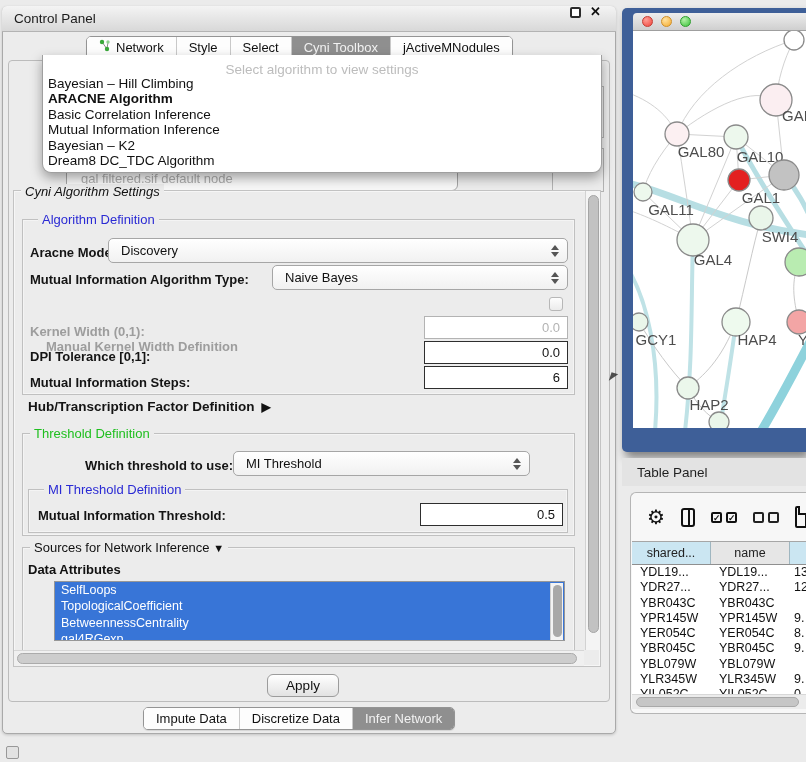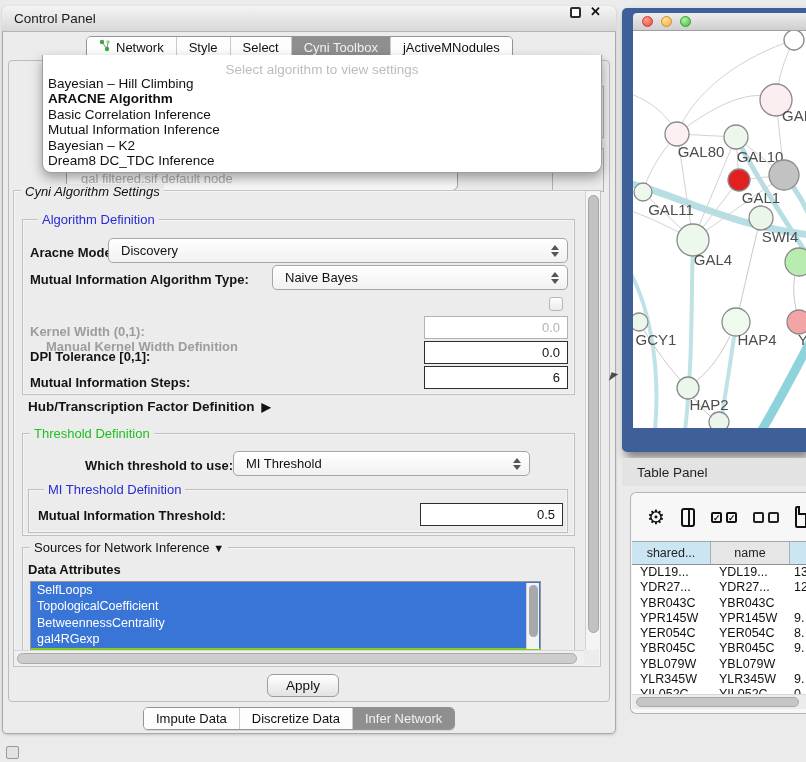--- a/index.html
+++ b/index.html
@@ -60,21 +60,21 @@
   .stepper .up { width:0; height:0; border-left:4px solid transparent; border-right:4px solid transparent; border-bottom:5px solid #555; }
   .stepper .dn { width:0; height:0; border-left:4px solid transparent; border-right:4px solid transparent; border-top:5px solid #555; }
   .checkbox { position:absolute; width:14px; height:14px; border:1px solid #b7b7b7; border-radius:3px;
     background:linear-gradient(#fdfdfd,#ebebeb); }
   .numfield { position:absolute; height:23px; background:#fff; border:1.5px solid #2e2e2e; font-size:13px;
     color:#111; display:flex; align-items:center; justify-content:flex-end; padding-right:7px; }
   .numfield.dim { border:1px solid #b3b3b3; color:#b3b3b3; }
   .expander { position:absolute; font-size:13.5px; font-weight:bold; color:#141414; display:flex; align-items:center; gap:7px;}
   .expander .arrow { font-size:12px; color:#111; }
   .attr-label { position:absolute; font-size:13px; font-weight:bold; color:#111; }
-  .attr-list { position:absolute; left:30px; top:581px; width:511px; height:70px; background:#84cc16;
+  .attr-list { position:absolute; left:54px; top:581px; width:511px; height:60px; background:#000000;
     border:1px solid #979797; overflow:hidden; }
   .attr-row { height:16.4px; line-height:16.4px; background:#3875d7; color:#fff; font-size:12.5px; padding-left:6px; }
   .list-scroll { position:absolute; right:1px; top:1px; width:13px; height:66px; background:#f3f3f3; border-left:1px solid #cfcfcf; }
   .list-thumb { position:absolute; left:2px; top:2px; width:9px; height:52px; background:#a8a8a8; border-radius:5px; }
   .vscroll { position:absolute; left:585px; top:191px; width:15px; height:459px; background:#f4f4f4; border-left:1px solid #d2d2d2; }
   .vscroll .thumb { position:absolute; left:2px; top:4px; width:11px; height:438px; background:#c2c2c2; border:1px solid #a5a5a5; border-radius:6px; }
   .hscroll { position:absolute; left:14px; top:650px; width:570px; height:16px; background:#f0f0f0; border-top:1px solid #d6d6d6; }
   .hscroll .thumb { position:absolute; left:3px; top:2px; width:560px; height:11px; background:#cdcdcd; border:1px solid #ababab; border-radius:6px; }
 
   .apply-btn { position:absolute; left:267px; top:674px; width:72px; height:23px; border:1px solid #9c9c9c;
@@ -169,21 +169,21 @@
   <div class="ghost-combo">gal filtered.sif default node</div>
 
   <div class="algo-popup">
     <div class="algo-placeholder">Select algorithm to view settings</div>
     <div id="algo-items">
         <div class="algo-item">Bayesian – Hill Climbing</div>
         <div class="algo-item bold">ARACNE Algorithm</div>
         <div class="algo-item">Basic Correlation Inference</div>
         <div class="algo-item">Mutual Information Inference</div>
         <div class="algo-item">Bayesian – K2</div>
-        <div class="algo-item">Dream8 DC_TDC Inference</div>
+        <div class="algo-item">Dream8 DC_TDC Algorithm</div>
       </div>
   </div>
 
   <div class="settings-box"></div>
   <div class="grouptitle t-black" style="left:21px; top:184px;font-style:italic;">Cyni Algorithm Settings</div>
 
   <div class="group" style="left:22px; top:219px; width:553px; height:176px;"></div>
   <div class="grouptitle t-blue" style="left:30px; top:212px;">Algorithm Definition</div>
 
   <div class="flabel" style="left:30px; top:245px;">Aracne Mode:</div>

